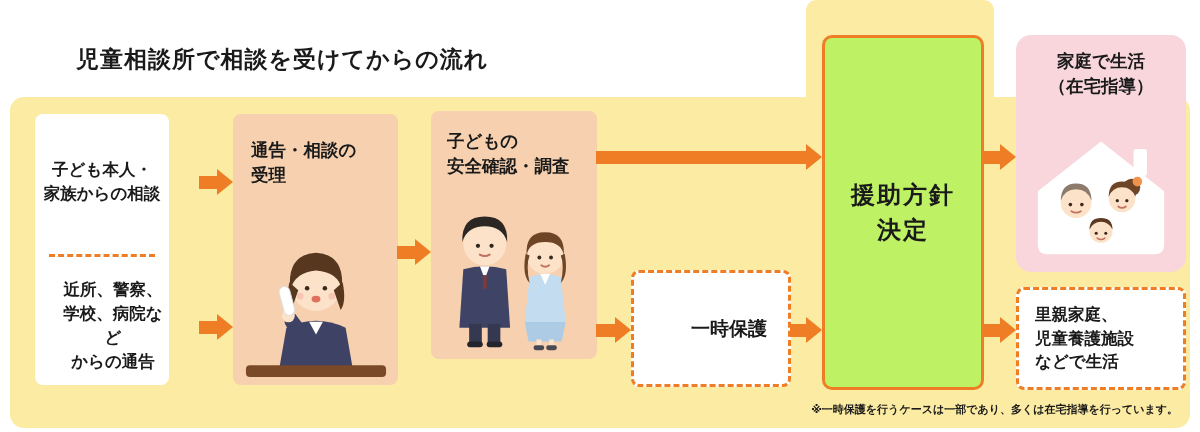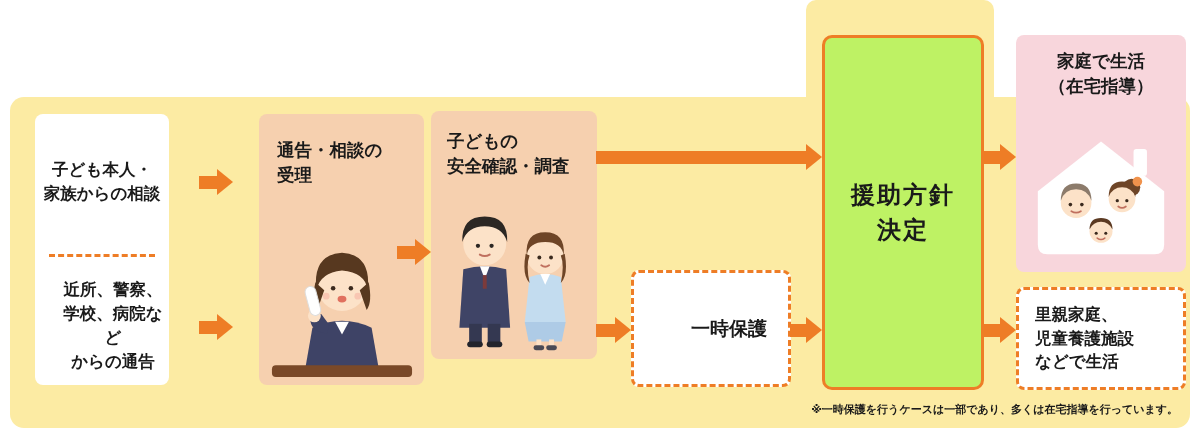--- a/index.html
+++ b/index.html
@@ -59,40 +59,41 @@
     color:var(--text-dark);}
 </style>
 </head>
 <body>
 
 <div class="canvas">
 
   <div class="yellow-ext"></div>
   <div class="yellow-panel"></div>
 
+  <h1 class="title">児童相談所で相談を受けてからの流れ</h1>
 
   <div class="box white" style="left:35px;top:114px;width:134px;height:271px;">
     <div class="label center src-top">子ども本人・
 家族からの相談</div>
     <div class="src-sep"></div>
     <div class="label center src-bottom">近所、警察、
 学校、病院など
 からの通告</div>
   </div>
 
   <div class="arrow" style="left:199px;top:169px;width:34px;">
     <div class="shaft"></div>
       <div class="head"></div>
   </div>
   <div class="arrow" style="left:199px;top:314px;width:34px;">
     <div class="shaft"></div>
       <div class="head"></div>
   </div>
 
-  <div class="box peach" style="left:233px;top:114px;width:165px;height:271px;margin-left:26px;">
+  <div class="box peach" style="left:233px;top:114px;width:165px;height:271px;">
     <div class="label box-caption">通告・相談の
 受理</div>
     <svg class="illu reception" width="148" height="150" viewBox="0 0 150 152">
       <path d="M45 98 Q75 84 105 98 L112 138 L38 138 Z" fill="#3E4366"></path>
       <path d="M68 92 L75 105 L82 92 Z" fill="#ffffff"></path>
       <path d="M60 104 Q42 102 43 88 L54 84 L62 95 Z" fill="#3E4366"></path>
       <circle cx="75" cy="56" r="25" fill="#FCE2C8"></circle>
       <path d="M49 60 Q45 24 75 22 Q105 24 101 60 Q99 42 75 40 Q53 42 49 60 Z" fill="#57381F"></path>
       <path d="M48 52 Q44 72 50 80 L57 60 Z" fill="#57381F"></path>
       <path d="M102 52 Q106 72 100 80 L93 60 Z" fill="#57381F"></path>
@@ -173,21 +174,21 @@
 
   <div class="arrow" style="left:983px;top:144px;width:33px;">
     <div class="shaft"></div>
       <div class="head"></div>
   </div>
   <div class="arrow" style="left:983px;top:317px;width:33px;">
     <div class="shaft"></div>
       <div class="head"></div>
   </div>
 
-  <div class="box pink" style="left:1016px;top:35px;width:170px;height:237px;">
+  <div class="box pink" style="left:1016px;top:35px;width:170px;height:237px;border-radius:15px;">
     <div class="label home-caption">家庭で生活
 （在宅指導）</div>
     <svg class="illu house" width="150" height="134" viewBox="0 0 156 140">
       <rect x="112" y="22" width="14" height="28" rx="3" fill="#ffffff"></rect>
       <path d="M12 66 L78 14 L144 66 L144 122 Q144 132 134 132 L22 132 Q12 132 12 122 Z" fill="#ffffff"></path>
 
       <circle cx="52" cy="78" r="16" fill="#FCE2C8"></circle>
       <path d="M36 76 Q36 58 52 58 Q68 58 68 76 Q64 64 52 64 Q40 64 36 76 Z" fill="#8C7B6B"></path>
       <circle cx="46" cy="80" r="1.9" fill="#3A2A1E"></circle>
       <circle cx="58" cy="80" r="1.9" fill="#3A2A1E"></circle>

